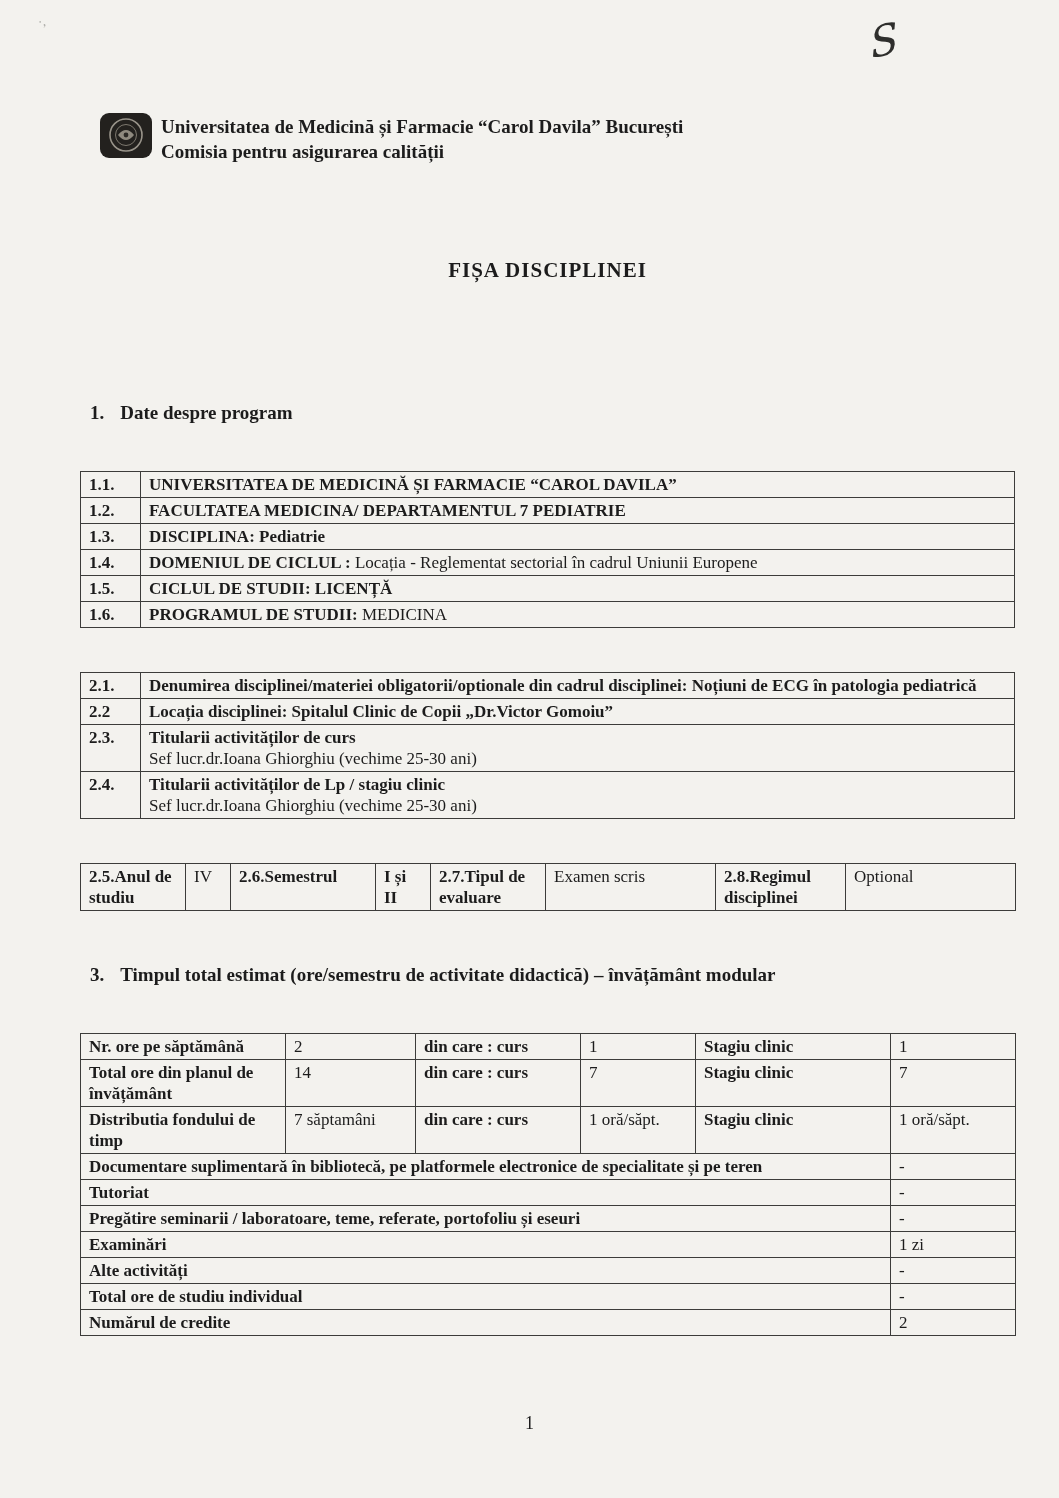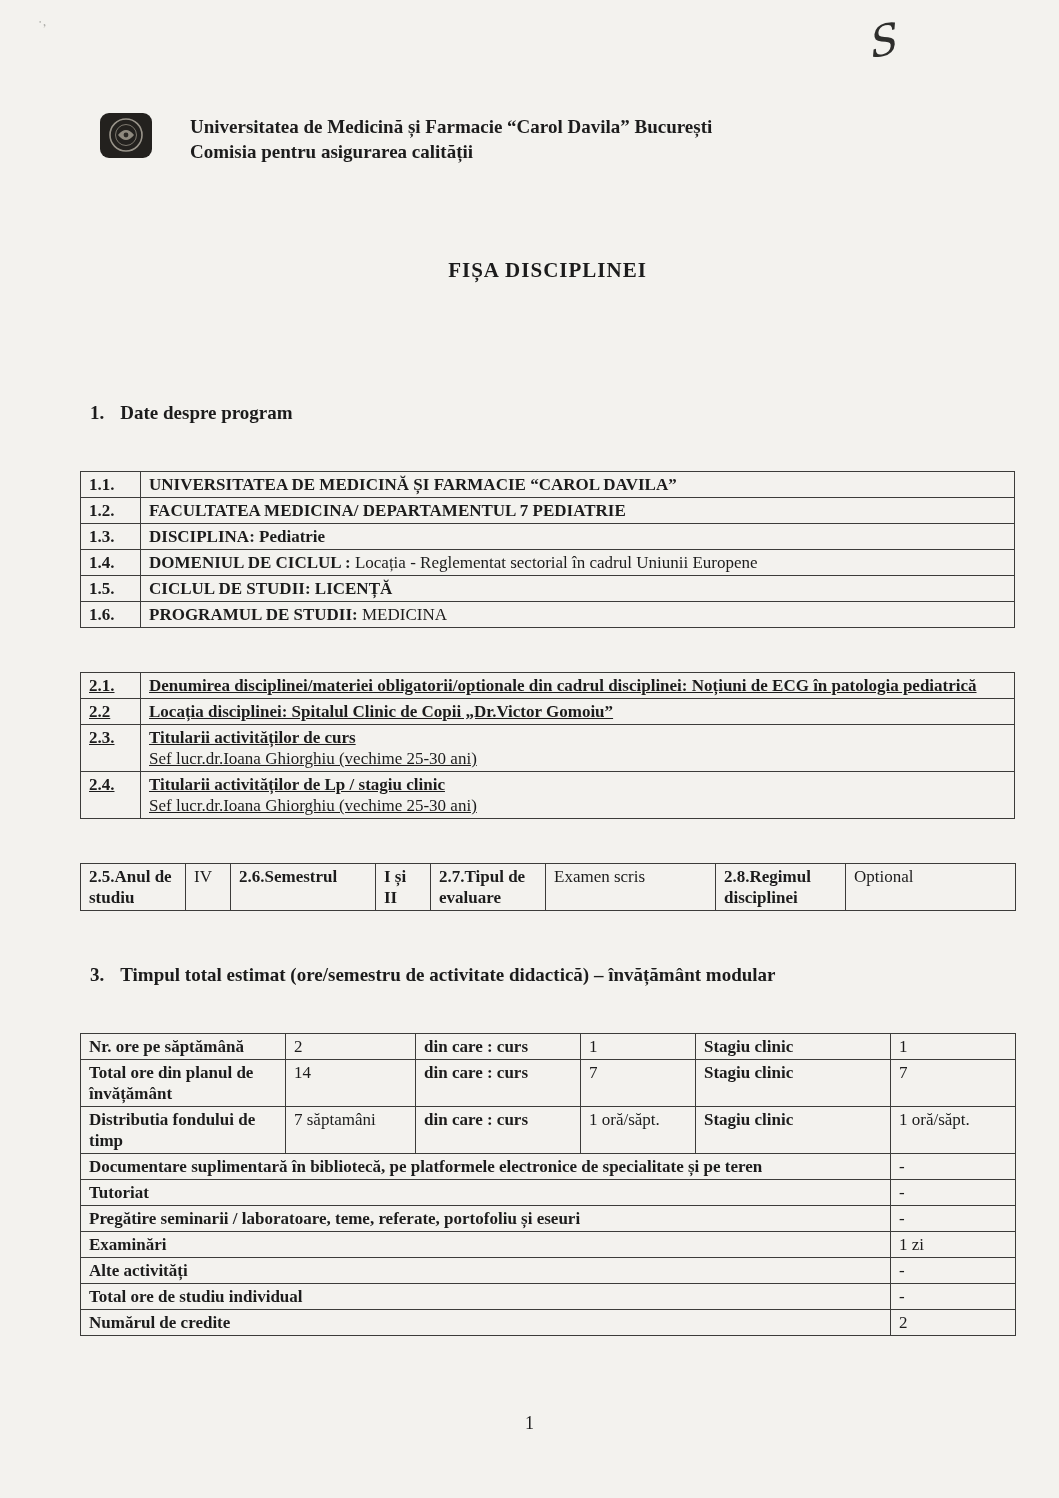--- a/index.html
+++ b/index.html
@@ -21,21 +21,21 @@
     transform: rotate(-10deg);
   }
   .hand-s {
     position: absolute; top: 16px; right: 160px;
     font-family: "DejaVu Serif", serif;
     font-style: italic; font-size: 42px; font-weight: 400;
     color: #2e2e2c;
     transform: rotate(-14deg) skewX(-8deg);
   }
 
-  .header { display: flex; align-items: flex-start; gap: 36px; padding-top: 110px; margin-left: 18px; }
+  .header { display: flex; align-items: flex-start; gap: 7px; padding-top: 110px; margin-left: 18px; }
   .logo-box { width: 56px; height: 50px; flex: 0 0 auto; }
   .header-text { padding-top: 4px; }
   .header-text div { font-weight: bold; font-size: 19px; line-height: 25px; }
 
   .doc-title {
     margin-top: 94px;
     text-align: center;
     font-weight: bold;
     font-size: 21px;
     letter-spacing: 1px;
@@ -56,21 +56,21 @@
     background: transparent;
     margin-top: 44px;
   }
   table.tbl td {
     border: 1px solid #3c3c3a;
     padding: 2px 8px;
     vertical-align: top;
     overflow: hidden;
   }
   .t1 { margin-top: 24px; }
-  .t2 { margin-top: 5px; text-decoration: underline; }
+  .t2 { margin-top: 5px; }
   .t2b { margin-top: -1px; }
   .t3 { margin-top: 19px; }
   col.c-num { width: 60px; }
   td.num { font-weight: bold; }
   .b { font-weight: bold; }
   .n { font-weight: normal; }
   td.just { text-align: justify; }
   .page-number {
     position: absolute;
     left: 0; right: 0; bottom: 64px;

